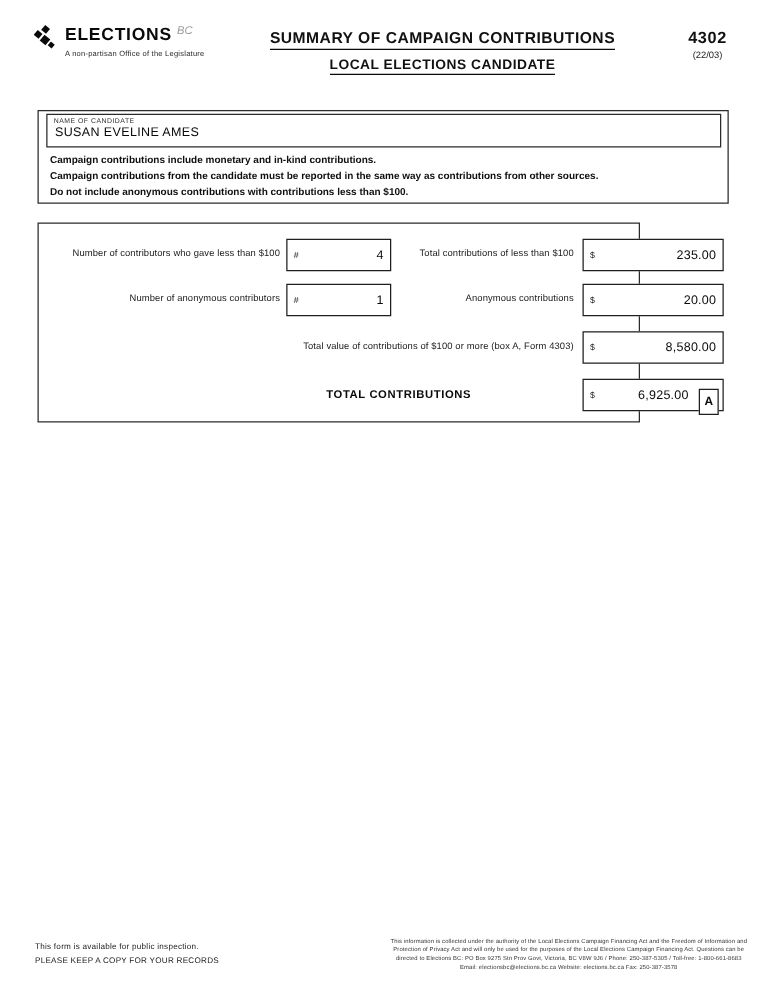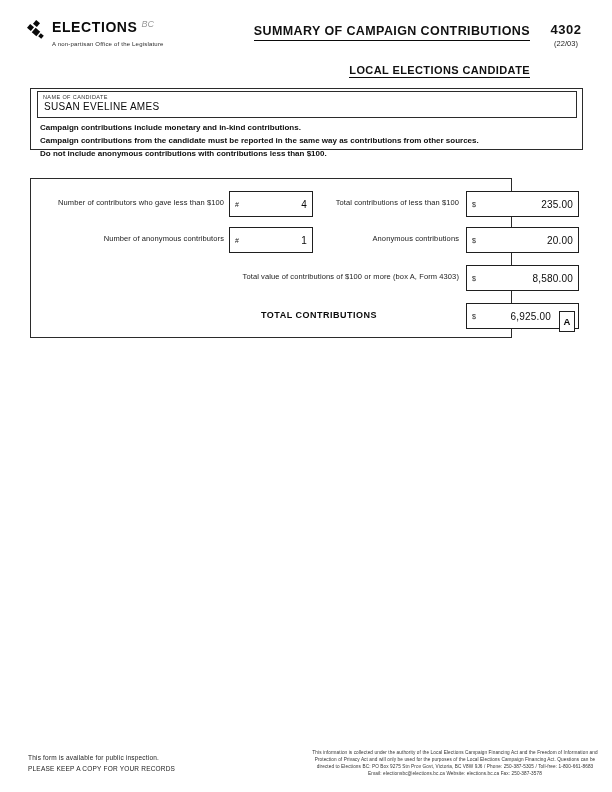--- a/index.html
+++ b/index.html
@@ -14,29 +14,29 @@
     color: #111;
     overflow: hidden;
   }
   
   .logo-block { position: absolute; left: 27px; top: 19px; }
   .logo-row { display: flex; align-items: flex-start; }
   .logo-mark { width: 22px; height: 22px; margin-right: 3px; }
   .logo-word { font-size: 14px; font-weight: bold; letter-spacing: 0.6px; color: #0a0a0a; }
   .logo-suffix { font-size: 9px; font-style: italic; color: #9a9a9a; margin-left: 4px; }
   .logo-tagline { font-size: 6px; color: #2a2a2a; margin-top: 0px; margin-left: 25px; letter-spacing: 0.2px; }
-  .title-block { position: absolute; left: 178px; top: 21px; width: 352px; text-align: right; }
+  .title-block { position: absolute; left: 178px; top: 21px; width: 352px; text-align: center; }
   .title-main { font-size: 12.5px; font-weight: bold; letter-spacing: 0.4px; display: inline-block; border-bottom: 1.6px solid #0a0a0a; padding-bottom: 2px; }
-  .title-sub  { margin-top: 19px; }
+  .title-sub  { margin-top: 2px; }
   .title-sub span { font-size: 11px; font-weight: bold; letter-spacing: 0.4px; display: inline-block; border-bottom: 1.4px solid #0a0a0a; padding-bottom: 1px; }
   .formnum-block { position: absolute; left: 538px; top: 22px; width: 56px; text-align: center; }
   .formnum { font-size: 13px; font-weight: bold; letter-spacing: 0.5px; }
   .formver { font-size: 7.5px; color: #222; margin-top: 2px; }
   
-  .name-outer { position: absolute; left: 30px; top: 88px; width: 553px; height: 62px; border: 1.2px solid #2b2b2b; }
+  .name-outer { position: absolute; left: 30px; top: 88px; width: 553px; height: 75px; border: 1.2px solid #2b2b2b; }
   .name-field { position: absolute; left: 6px; top: 2px; width: 540px; height: 27px; border: 1.1px solid #2b2b2b; background: #fff; }
   .name-label { font-size: 5.5px; letter-spacing: 0.4px; color: #333; padding: 2px 0 0 5px; }
   .name-value { font-size: 10px; color: #0a0a0a; padding: 1px 0 0 6px; letter-spacing: 0.3px; }
   .instructions { position: absolute; left: 9px; top: 33px; right: 8px; font-size: 8px; font-weight: bold; color: #0f0f0f; line-height: 1.6; }
   
   .main-box { position: absolute; left: 30px; top: 178px; width: 482px; height: 160px; border: 1.2px solid #2b2b2b; }
   .f-label { position: absolute; font-size: 7.5px; color: #1a1a1a; text-align: right; letter-spacing: 0.1px; }
   .f-label-bold { position: absolute; font-size: 9px; font-weight: bold; color: #0a0a0a; text-align: center; letter-spacing: 0.5px; }
   .num-box { position: absolute; width: 84px; height: 26px; border: 1.3px solid #1f1f1f; display: flex; align-items: center; background: #fff; }
   .money-box { position: absolute; width: 113px; height: 26px; border: 1.3px solid #1f1f1f; display: flex; align-items: center; background: #fff; }

